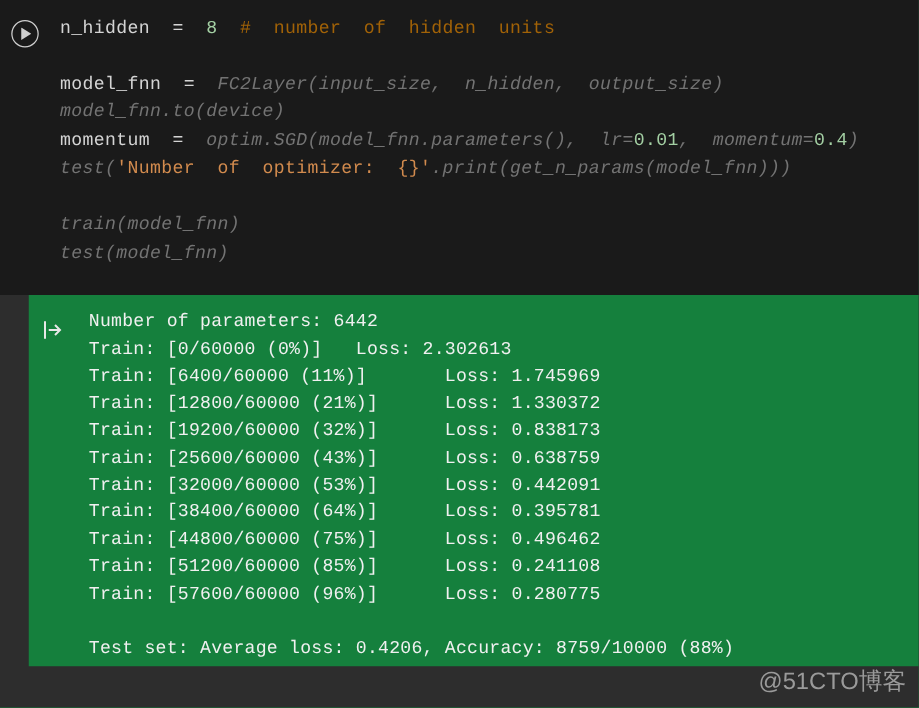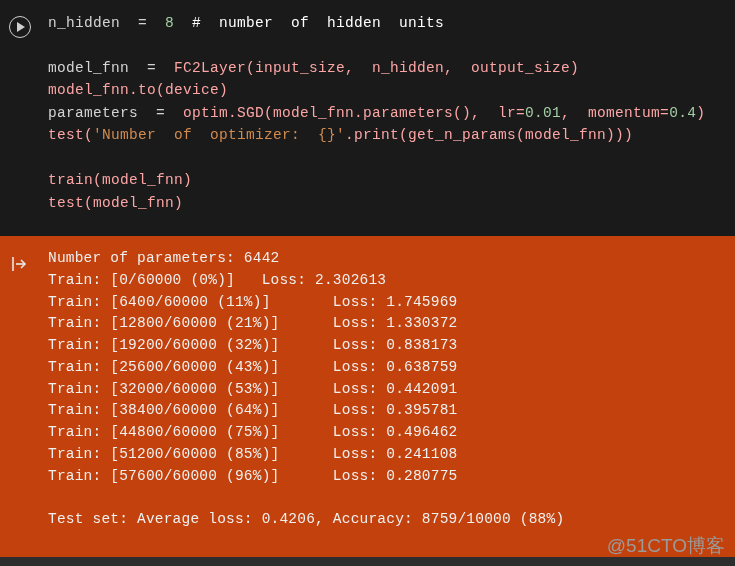--- a/index.html
+++ b/index.html
@@ -29,25 +29,25 @@
     background: #1a1a1a;
     padding-bottom: 16px;
     padding-top: 6px;
   }
   .code-area {
     padding: 6px 8px;
     white-space: pre;
     letter-spacing: 0.3px;
   }
   .output-cell {
-    background: #c2410c;
+    background: #15803d;
     color: #f0f0f0;
     flex: 1;
     padding-top: 10px;
-    padding-bottom: 24px;
+    margin-left: 23px;
   }
   .output-area {
     padding: 2px 8px;
     white-space: pre;
     letter-spacing: 0.2px;
     font-size: 14.5px;
     line-height: 1.5;
   }
   .run-btn {
     width: 22px;
@@ -58,22 +58,22 @@
     align-items: center;
     justify-content: center;
     background: transparent;
     cursor: pointer;
   }
   .run-btn svg { display: block; }
   .out-icon svg { display: block; }
   .tok-var   { color: #d4d4d4; }
   .tok-op    { color: #d4d4d4; }
   .tok-num   { color: #a3cfa3; }
-  .tok-comment { color: #ffffff; }
-  .tok-func  { color: #fca5a5; }
+  .tok-comment { color: #a16207; }
+  .tok-func  { color: #737373; font-style: italic; }
   .tok-str   { color: #d28b4e; }
   .watermark {
     position: absolute;
     right: 10px;
     bottom: 6px;
     color: #9a9a9a;
     font-size: 19px;
     font-family: sans-serif;
   }
 </style>
@@ -85,21 +85,21 @@
     <div class="run-btn">
       <svg width="9" height="10" viewBox="0 0 9 10">
           <polygon points="1,0 9,5 1,10" fill="#cfcfcf"></polygon>
         </svg>
     </div>
   </div>
   <div class="code-area"><span class="tok-var">n_hidden</span><span class="tok-op">  =  </span><span class="tok-num">8</span><span>  </span><span class="tok-comment">#  number  of  hidden  units</span>
 
 <span class="tok-var">model_fnn</span><span class="tok-op">  =  </span><span class="tok-func">FC2Layer(input_size,  n_hidden,  output_size)</span>
 <span class="tok-func">model_fnn.to(device)</span>
-<span class="tok-var">parameters</span><span class="tok-op">  =  </span><span class="tok-func">optim.SGD(model_fnn.parameters(),  lr=</span><span class="tok-num">0.01</span><span class="tok-func">,  momentum=</span><span class="tok-num">0.4</span><span class="tok-func">)</span>
+<span class="tok-var">momentum</span><span class="tok-op">  =  </span><span class="tok-func">optim.SGD(model_fnn.parameters(),  lr=</span><span class="tok-num">0.01</span><span class="tok-func">,  momentum=</span><span class="tok-num">0.4</span><span class="tok-func">)</span>
 <span class="tok-func">test(</span><span class="tok-str">'Number  of  optimizer:  {}'</span><span class="tok-func">.print(get_n_params(model_fnn)))</span>
 
 <span class="tok-func">train(model_fnn)</span>
 <span class="tok-func">test(model_fnn)</span></div>
 </div>
 
 <div class="cell output-cell">
   <div class="gutter">
     <div class="out-icon">
       <svg width="18" height="16" viewBox="0 0 18 16">

